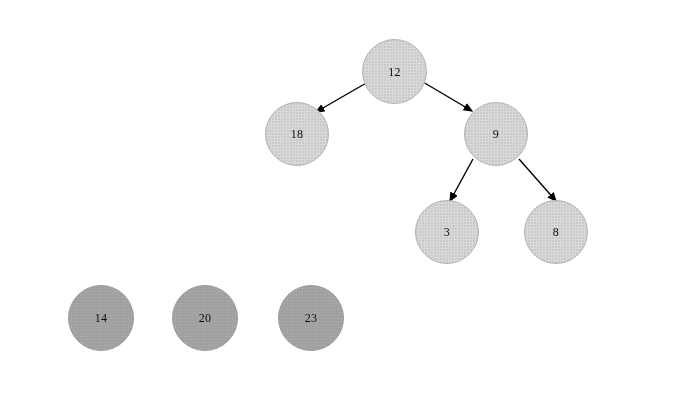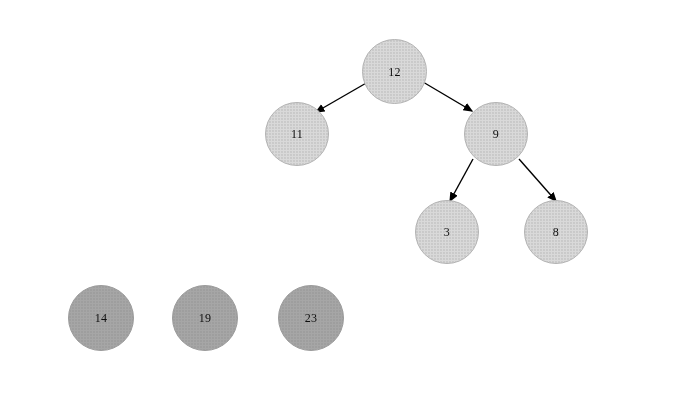--- a/index.html
+++ b/index.html
@@ -74,35 +74,35 @@
         <line x1="473" y1="159" x2="450" y2="201" stroke="#000000" stroke-width="1.4" marker-end="url(#arrowhead)"></line>
         <line x1="519" y1="159" x2="556" y2="201" stroke="#000000" stroke-width="1.4" marker-end="url(#arrowhead)"></line>
       </g>
   </svg>
 
   <div id="node-layer">
       <div class="node tree" style="left: 362px; top: 39px; width: 65px; height: 65px;">
         <span class="node-label">12</span>
       </div>
       <div class="node tree" style="left: 265px; top: 102px; width: 64px; height: 64px;">
-        <span class="node-label">11</span>
+        <span class="node-label">18</span>
       </div>
       <div class="node tree" style="left: 464px; top: 102px; width: 64px; height: 64px;">
         <span class="node-label">9</span>
       </div>
       <div class="node tree" style="left: 415px; top: 200px; width: 64px; height: 64px;">
         <span class="node-label">3</span>
       </div>
       <div class="node tree" style="left: 524px; top: 200px; width: 64px; height: 64px;">
         <span class="node-label">8</span>
       </div>
       <div class="node pool" style="left: 68px; top: 285px; width: 66px; height: 66px; align-items: center;">
         <span class="node-label">14</span>
       </div>
       <div class="node pool" style="left: 172px; top: 285px; width: 66px; height: 66px;">
-        <span class="node-label">19</span>
+        <span class="node-label">20</span>
       </div>
       <div class="node pool" style="left: 278px; top: 285px; width: 66px; height: 66px;">
         <span class="node-label">23</span>
       </div>
     </div>
 
 </div>
 
 </body></html>

